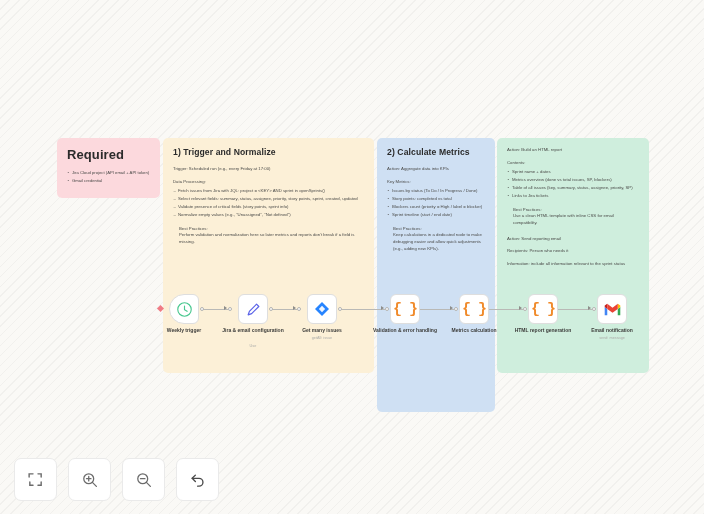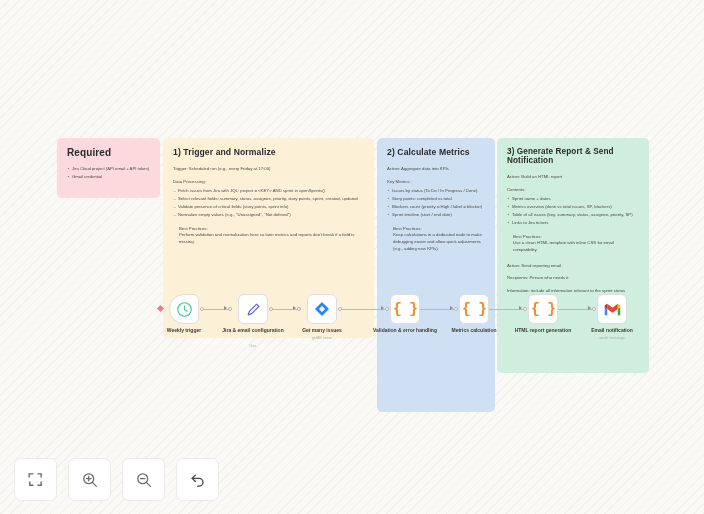--- a/index.html
+++ b/index.html
@@ -36,25 +36,25 @@
     font-weight: bold;
     letter-spacing: 0.1px;
     color: #2b2b2b;
   }
 
   #panel-required {
     left: 57px; top: 138px;
     width: 103px; height: 60px;
     background: #fcd9dd;
   }
-  #panel-required .panel-title { font-size: 10px; margin-bottom: 8px; }
+  #panel-required .panel-title { font-size: 13px; margin-bottom: 8px; }
 
   #panel-trigger {
     left: 163px; top: 138px;
-    width: 211px; height: 200px;
+    width: 211px; height: 235px;
     background: #fcf0d7;
   }
   #panel-metrics {
     left: 377px; top: 138px;
     width: 118px; height: 274px;
     background: #cfe0f3;
   }
   #panel-report {
     left: 497px; top: 138px;
     width: 152px; height: 235px;
@@ -240,21 +240,20 @@
       <li>Blockers count (priority = High / label = blocker)</li>
       <li>Sprint timeline (start / end date)</li>
     </ul>
     <div class="bp-block">
       <div class="ptext">Best Practices:</div>
       <div class="ptext">Keep calculations in a dedicated node to make debugging easier and allow quick adjustments (e.g., adding new KPIs).</div>
     </div>
   </div>
 
   <div class="panel" id="panel-report">
-    <div class="panel-title">3) Generate Report &amp; Send Notification</div>
     <div class="ptext">Action: Build an HTML report</div>
     <div class="ptext tight">Contents:</div>
     <ul class="plist">
       <li>Sprint name + dates</li>
       <li>Metrics overview (done vs total issues, SP, blockers)</li>
       <li>Table of all issues (key, summary, status, assignee, priority, SP)</li>
       <li>Links to Jira tickets</li>
     </ul>
     <div class="bp-block">
       <div class="ptext">Best Practices:</div>

